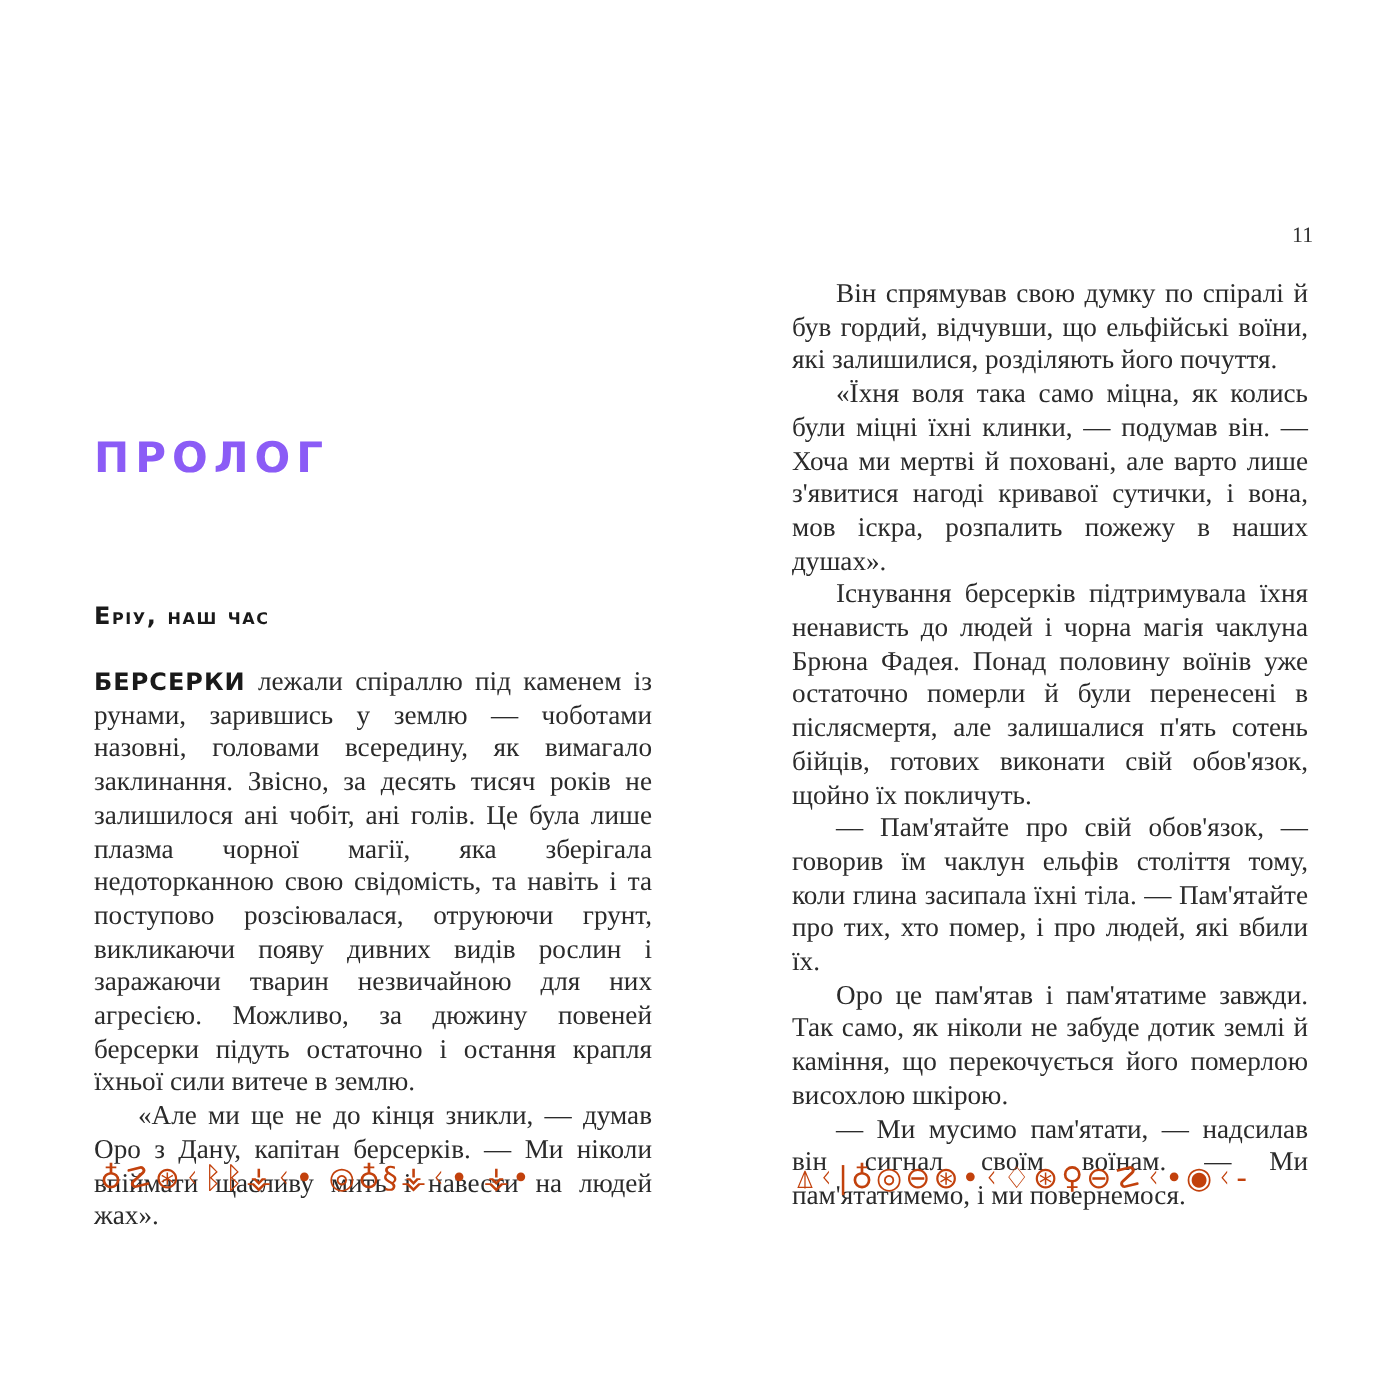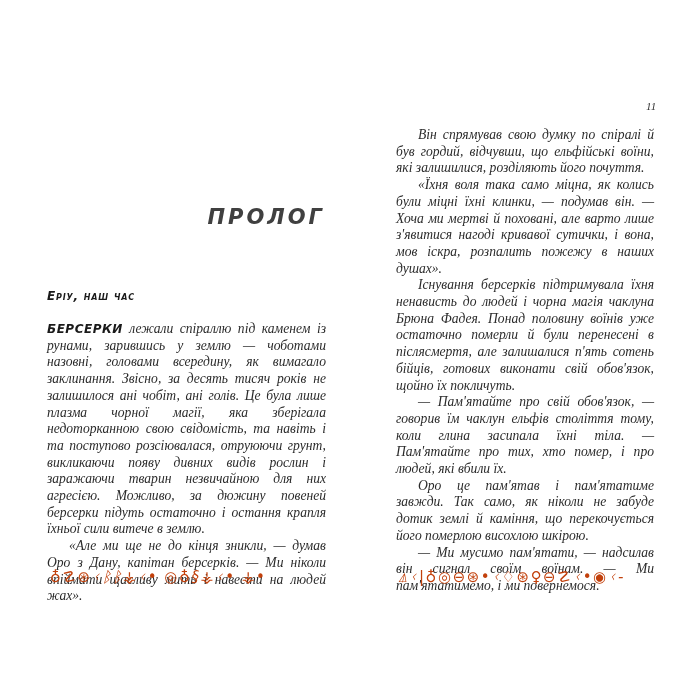--- a/index.html
+++ b/index.html
@@ -1,23 +1,23 @@
 <!DOCTYPE html>
 <html><head>
 <meta charset="utf-8">
 <style>
   html, body { margin: 0; padding: 0; background: #ffffff; }
   body { width: 700px; height: 700px; position: relative; overflow: hidden;
          font-family: "DejaVu Serif", "Liberation Serif", serif; color: #2a2a2a; }
-  .page { position: absolute; top: 0; height: 620px; font-style: italic; }
+  .page { position: absolute; top: 12px; height: 620px; }
   .page-left { left: 0; width: 350px; }
   .page-right { left: 350px; width: 350px; }
   .chapter-title { position: absolute; left: 47px; width: 278px; top: 205px;
-                   text-align: right; font-family: "DejaVu Sans", sans-serif;
-                   font-weight: bold; font-size: 21px; letter-spacing: 3px; color: #404040; }
+                   text-align: left; font-family: "DejaVu Sans", sans-serif;
+                   font-weight: bold; font-size: 21px; letter-spacing: 3px; color: #8b5cf6; }
   .subtitle { position: absolute; left: 47px; top: 289px; font-family: "DejaVu Sans", sans-serif;
               font-weight: bold; font-size: 12px; letter-spacing: 0.8px; color: #1a1a1a;
               font-variant: small-caps; }
   .text-block { position: absolute; font-family: "Liberation Serif", "DejaVu Serif", serif;
                 font-size: 13.6px; line-height: 16.7px; text-align: justify; color: #2b2b2b; }
   .left-text { left: 47px; width: 279px; top: 321px; }
   .right-text { left: 46px; width: 258px; top: 127px; }
   .text-block p { margin: 0; text-indent: 22px; }
   .text-block p.noindent { text-indent: 0; }
   .dropcap-word { font-family: "DejaVu Sans", sans-serif; font-weight: bold; font-size: 12px;

